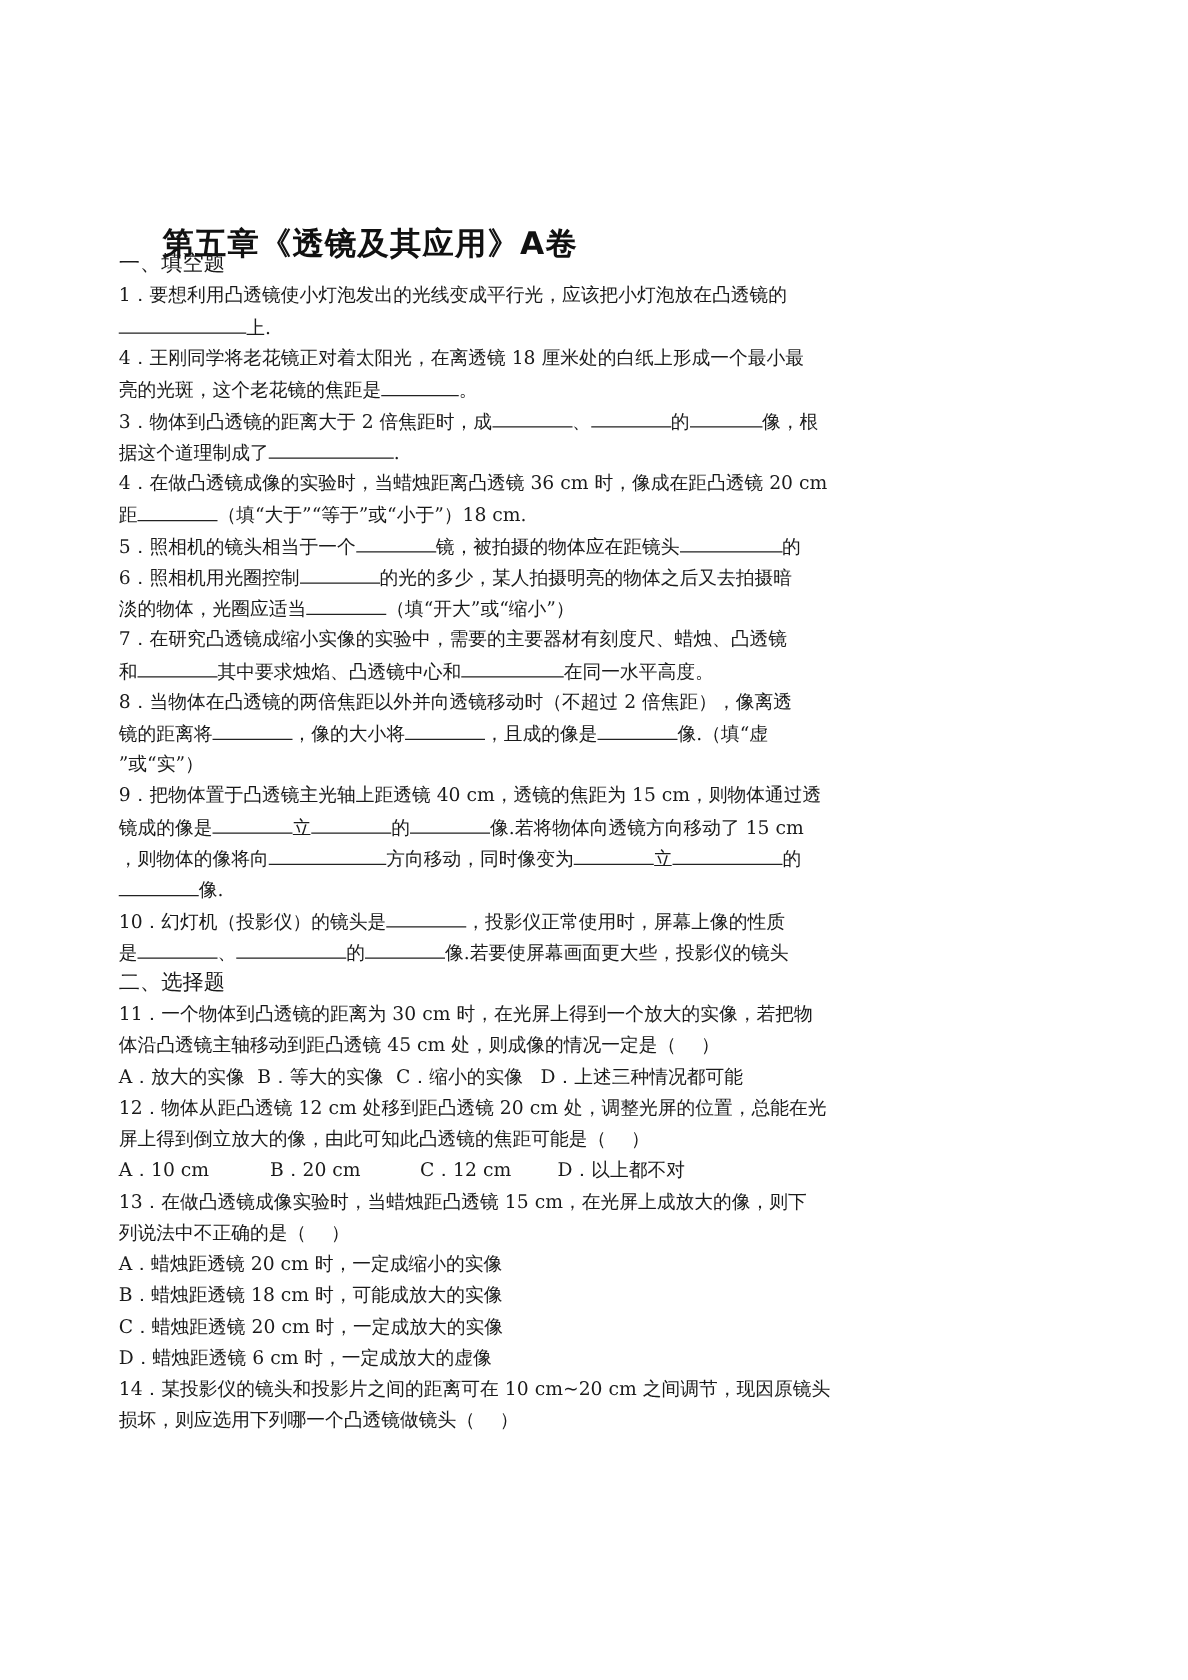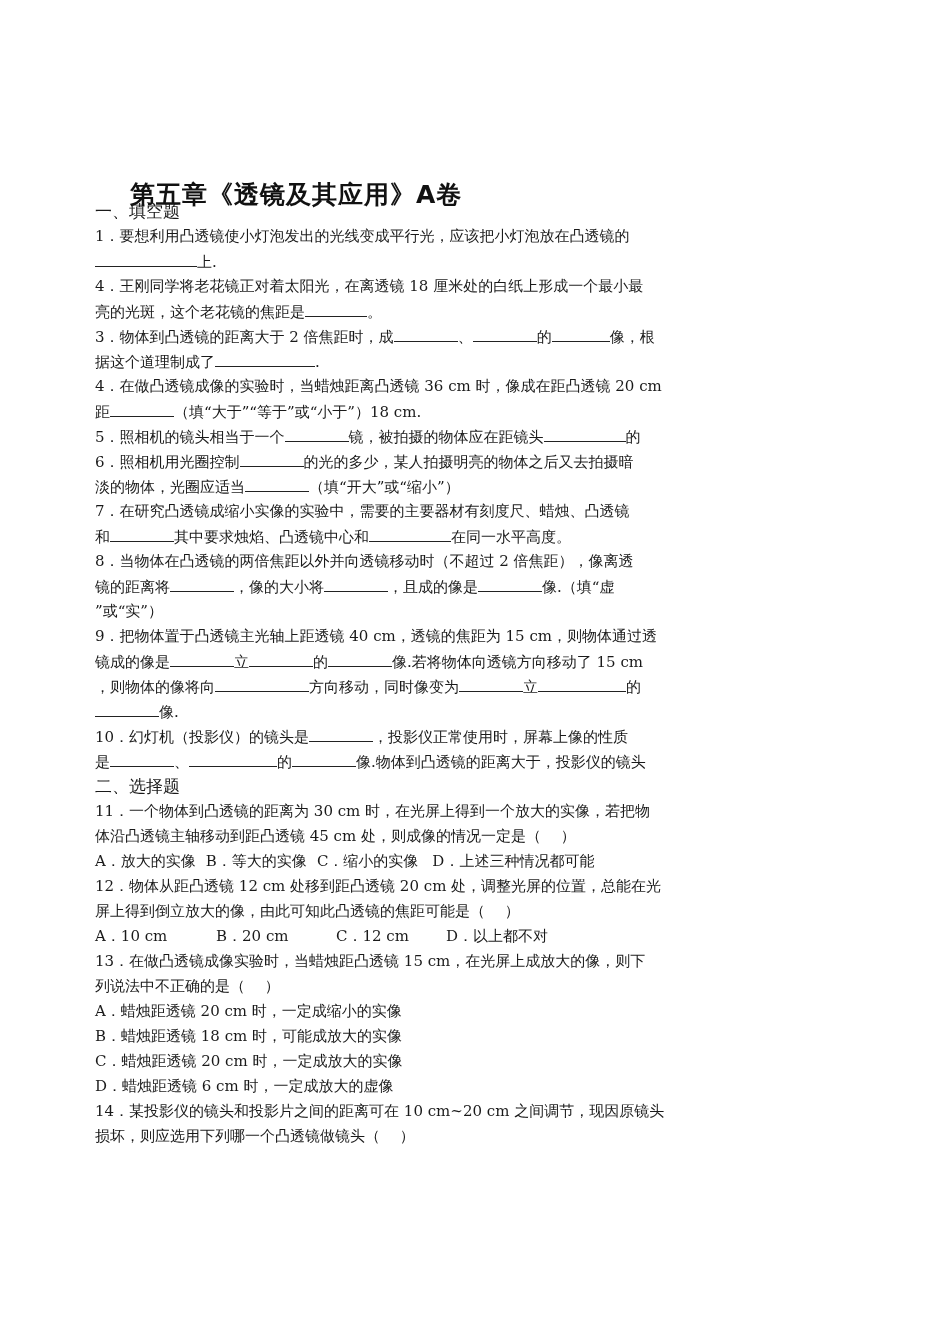--- a/index.html
+++ b/index.html
@@ -55,21 +55,21 @@
     <div class="line">8．当物体在凸透镜的两倍焦距以外并向透镜移动时（不超过 2 倍焦距），像离透</div>
     <div class="line"><span>镜的距离将</span><span class="blank" style="width:64px"></span><span>，像的大小将</span><span class="blank" style="width:64px"></span><span>，且成的像是</span><span class="blank" style="width:64px"></span><span>像.（填“虚</span></div>
     <div class="line">”或“实”）</div>
 
     <div class="line">9．把物体置于凸透镜主光轴上距透镜 40 cm，透镜的焦距为 15 cm，则物体通过透</div>
     <div class="line"><span>镜成的像是</span><span class="blank" style="width:64px"></span><span>立</span><span class="blank" style="width:64px"></span><span>的</span><span class="blank" style="width:64px"></span><span>像.若将物体向透镜方向移动了 15 cm</span></div>
     <div class="line"><span>，则物体的像将向</span><span class="blank" style="width:94px"></span><span>方向移动，同时像变为</span><span class="blank" style="width:64px"></span><span>立</span><span class="blank" style="width:88px"></span><span>的</span></div>
     <div class="line"><span class="blank" style="width:64px"></span><span>像.</span></div>
 
     <div class="line"><span>10．幻灯机（投影仪）的镜头是</span><span class="blank" style="width:64px"></span><span>，投影仪正常使用时，屏幕上像的性质</span></div>
-    <div class="line"><span>是</span><span class="blank" style="width:64px"></span><span>、</span><span class="blank" style="width:88px"></span><span>的</span><span class="blank" style="width:64px"></span><span>像.物体到凸透镜的距离大于，投影仪的镜头</span></div>
+    <div class="line"><span>是</span><span class="blank" style="width:64px"></span><span>、</span><span class="blank" style="width:88px"></span><span>的</span><span class="blank" style="width:64px"></span><span>像.若要使屏幕画面更大些，投影仪的镜头</span></div>
 
     <div class="line section">二、选择题</div>
 
     <div class="line">11．一个物体到凸透镜的距离为 30 cm 时，在光屏上得到一个放大的实像，若把物</div>
     <div class="line">体沿凸透镜主轴移动到距凸透镜 45 cm 处，则成像的情况一定是（　 ）</div>
     <div class="line"><span>A．放大的实像</span><span class="sp" style="width:10px"></span><span>B．等大的实像</span><span class="sp" style="width:10px"></span><span>C．缩小的实像</span><span class="sp" style="width:14px"></span><span>D．上述三种情况都可能</span></div>
 
     <div class="line">12．物体从距凸透镜 12 cm 处移到距凸透镜 20 cm 处，调整光屏的位置，总能在光</div>
     <div class="line">屏上得到倒立放大的像，由此可知此凸透镜的焦距可能是（　 ）</div>
     <div class="line"><span style="display:inline-block;width:121px">A．10 cm</span><span style="display:inline-block;width:120px">B．20 cm</span><span style="display:inline-block;width:110px">C．12 cm</span><span>D．以上都不对</span></div>

